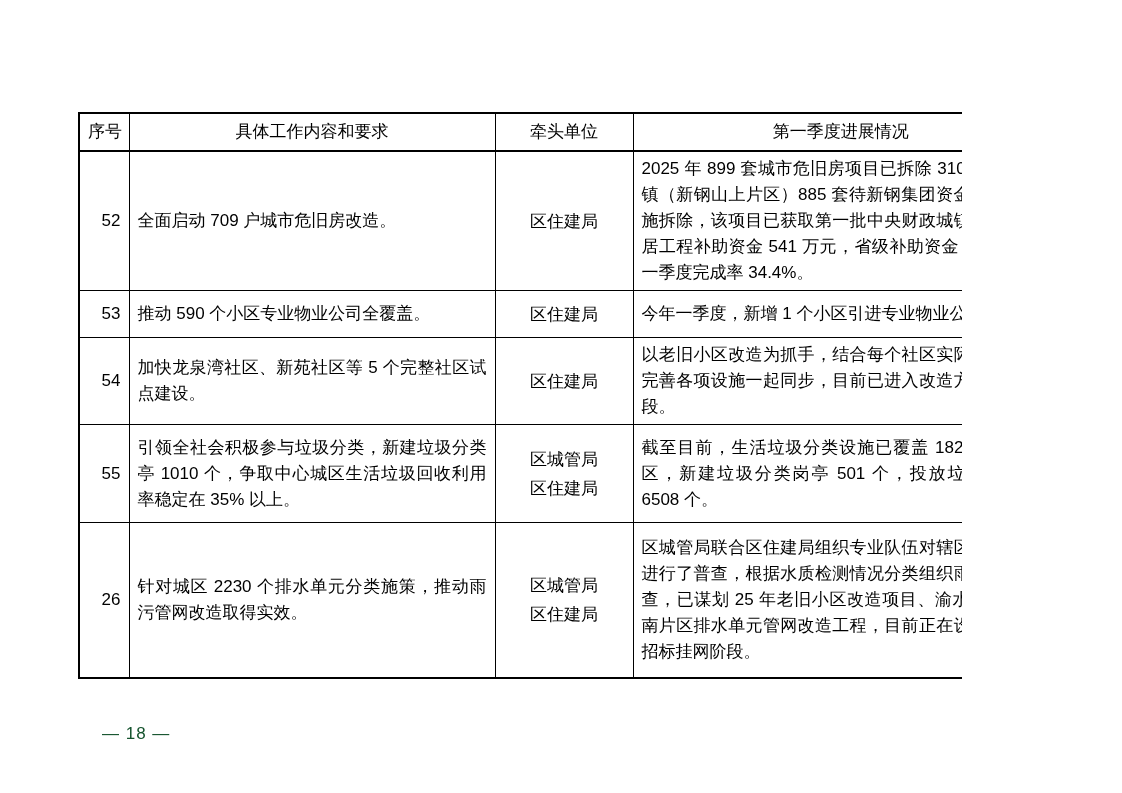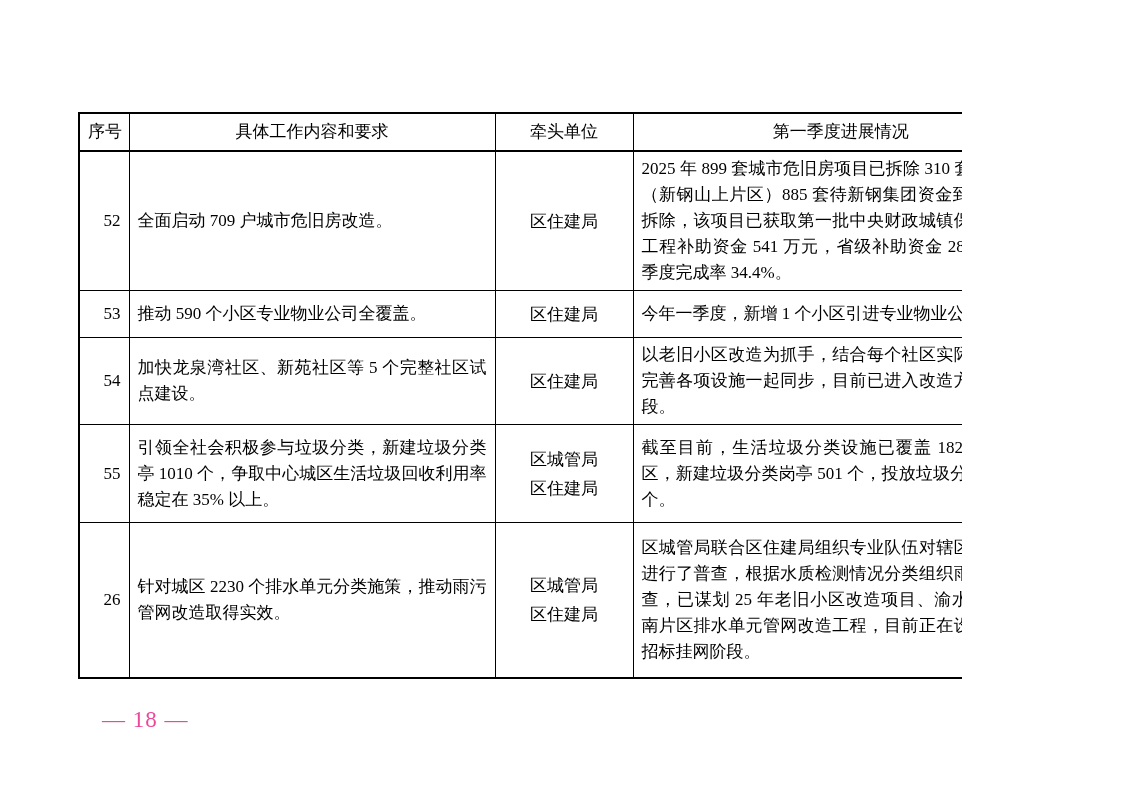--- a/index.html
+++ b/index.html
@@ -6,21 +6,21 @@
     margin: 0;
     padding: 0;
     background: #ffffff;
   }
   .page {
     position: relative;
     width: 962px;
     height: 793px;
     background: #ffffff;
     color: #000000;
-    font-family: Liberation Serif, serif;
+    font-family: Liberation Sans, sans-serif;
     overflow: hidden;
   }
   table.report {
     position: absolute;
     left: 78px;
     top: 112px;
     width: 970px;
     border-collapse: collapse;
     table-layout: fixed;
     border: 2px solid #000000;
@@ -68,24 +68,24 @@
     padding-right: 9px;
   }
   tbody tr:nth-child(1) { height: 136px; }
   tbody tr:nth-child(2) { height: 47px; padding-left: 24px; }
   tbody tr:nth-child(3) { height: 83px; }
   tbody tr:nth-child(4) { height: 98px; }
   tbody tr:nth-child(5) { height: 155px; }
   .page-footer {
     position: absolute;
     left: 102px;
-    top: 707px;
-    font-size: 23px;
+    top: 724px;
+    font-size: 17px;
     letter-spacing: 1px;
-    color: #ec4899;
+    color: #14532d;
   }
 </style>
 </head>
 <body>
 
 <div class="page">
 
   <table class="report">
     <colgroup>
       <col class="c1">

